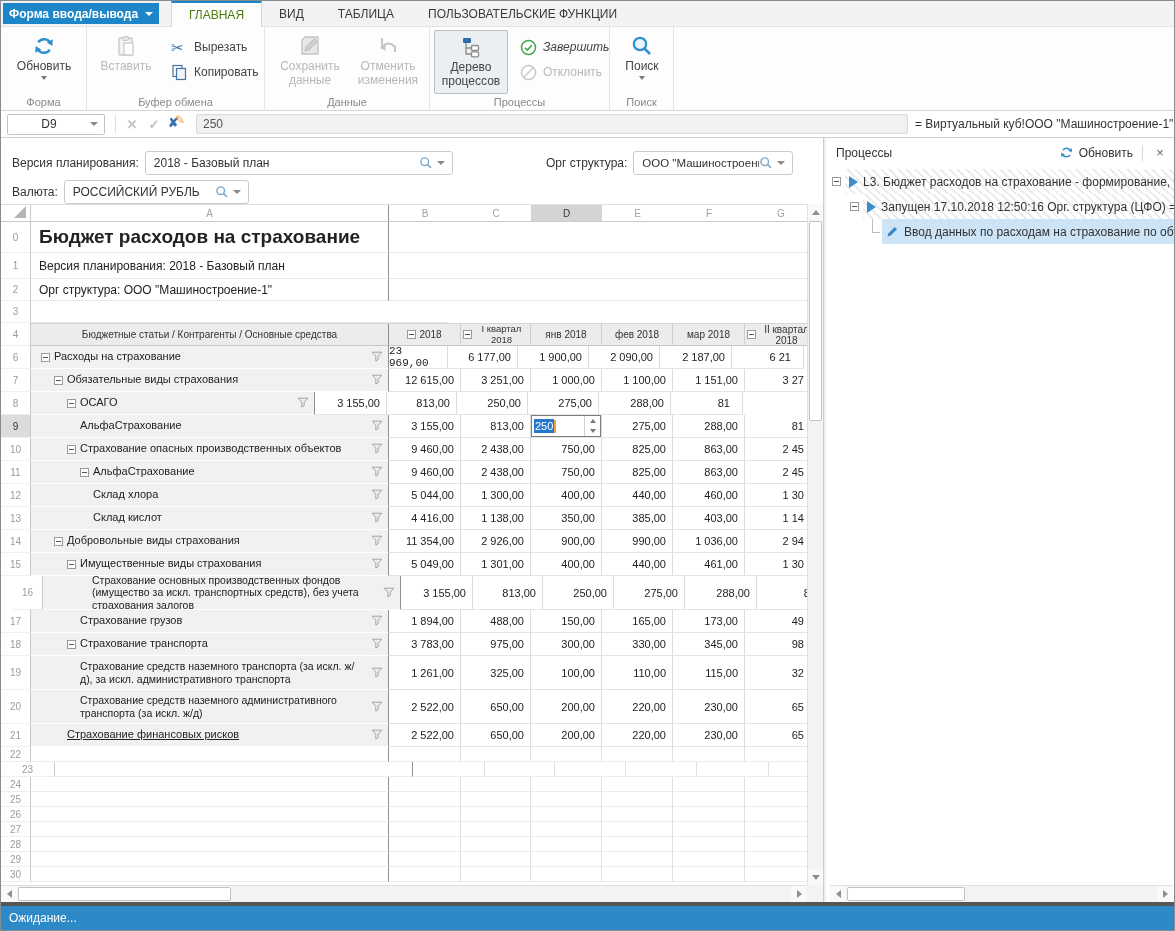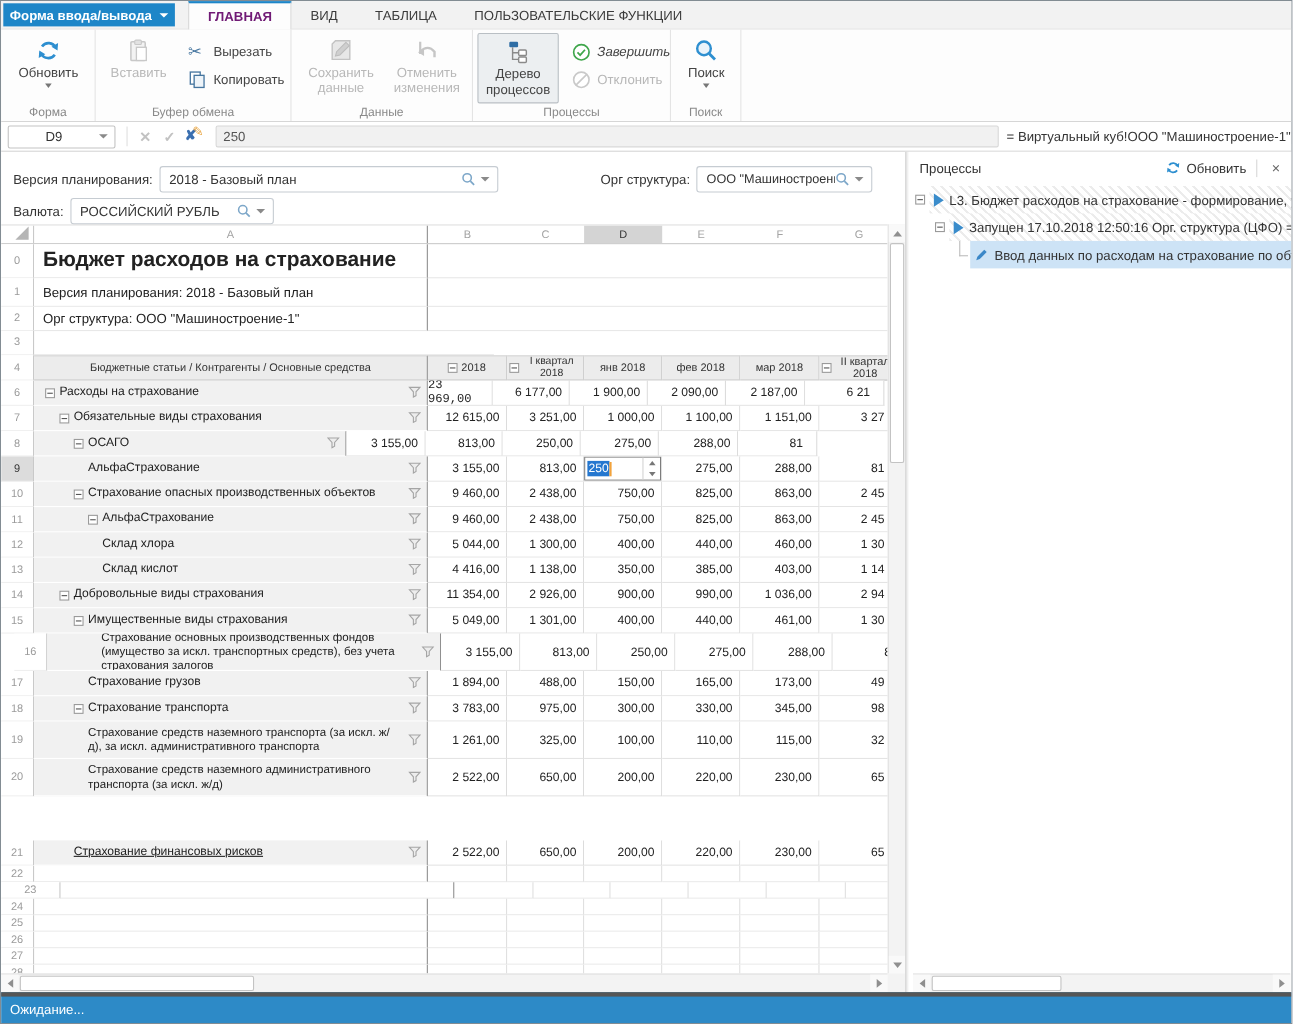--- a/index.html
+++ b/index.html
@@ -11,22 +11,22 @@
   
   .tabstrip { position:absolute; top:0; left:0; right:0; height:26px; background:#f2f2f2;
               border-bottom:1px solid #e3e3e3; display:flex; align-items:stretch; }
   .appbtn { margin:2px 0 2px 2px; width:156px; background:#1d86c8; color:#fff;
             display:flex; align-items:center; justify-content:center; gap:7px;
             font-size:12px; font-weight:bold; cursor:pointer; }
   .caret-down { width:0; height:0; border-left:4px solid transparent; border-right:4px solid transparent;
                 border-top:4px solid #fff; display:inline-block; }
   .tabs { display:flex; margin-left:12px; }
   .tab { padding:0 17px; display:flex; align-items:center; font-size:12px; color:#3a3a3a; cursor:pointer; }
-  .tab.active { background:#fdfdfd; color:#701a75; border:1px solid #d8d8d8; border-bottom:none;
-                border-top:2px solid #1d86c8; margin-bottom:-1px;font-weight:bold; }
+  .tab.active { background:#fdfdfd; color:#4d7c0f; border:1px solid #d8d8d8; border-bottom:none;
+                border-top:2px solid #1d86c8; margin-bottom:-1px; }
 
   
   .ribbon { position:absolute; top:26px; left:0; right:0; height:84px; background:#fdfdfd;
             border-bottom:1px solid #d6d6d6; }
   .rgroup { position:absolute; top:0; bottom:0; border-right:1px solid #e4e4e4; }
   .rgroup-label { position:absolute; bottom:2px; left:0; right:0; text-align:center;
                   font-size:11px; color:#8a8a8a; }
   .bigbtn { position:absolute; top:3px; width:72px; height:64px; display:flex; flex-direction:column;
             align-items:center; justify-content:flex-start; gap:2px; padding-top:4px;
             font-size:12px; color:#444; text-align:center; line-height:1.15; cursor:pointer; border-radius:2px; }
@@ -648,21 +648,21 @@
                 <path d="M1.2 1.2 h9.6 l-3.6 4 v3.4 l-2.4 1.4 v-4.8 Z" fill="#ededed" stroke="#a5a5a5"></path>
               </svg>
             </div>
             <div class="gc numcell" style="width: 72px;">2 522,00</div>
             <div class="gc numcell" style="width: 70px;">650,00</div>
             <div class="gc numcell" style="width: 71px;">200,00</div>
             <div class="gc numcell" style="width: 71px;">220,00</div>
             <div class="gc numcell" style="width: 72px;">230,00</div>
             <div class="gc numcell" style="width: 72px; padding-right: 12px;">65</div>
           </div>
-          <div class="grow" style="height: 23px; margin-top: 40px;">
+          <div class="grow" style="height: 23px;">
             <div class="gc rownum" style="width: 30px;">21</div>
             <div class="gc acell labelcell" style="width: 358px; padding-left: 36px; text-decoration: underline;">
               <span class="txt">Страхование финансовых рисков</span>
               <svg width="12" height="11" viewBox="0 0 12 11" class="funnel">
                 <path d="M1.2 1.2 h9.6 l-3.6 4 v3.4 l-2.4 1.4 v-4.8 Z" fill="#ededed" stroke="#a5a5a5"></path>
               </svg>
             </div>
             <div class="gc numcell" style="width: 72px;">2 522,00</div>
             <div class="gc numcell" style="width: 70px;">650,00</div>
             <div class="gc numcell" style="width: 71px;">200,00</div>

